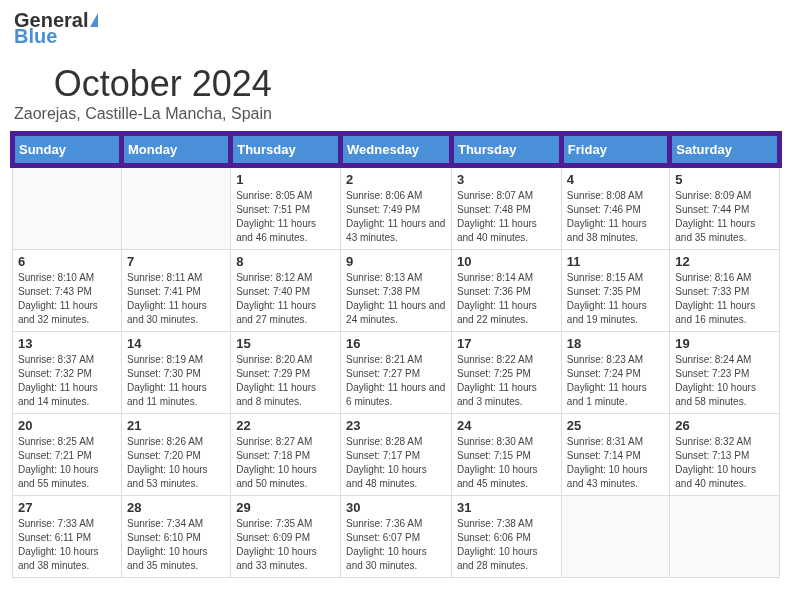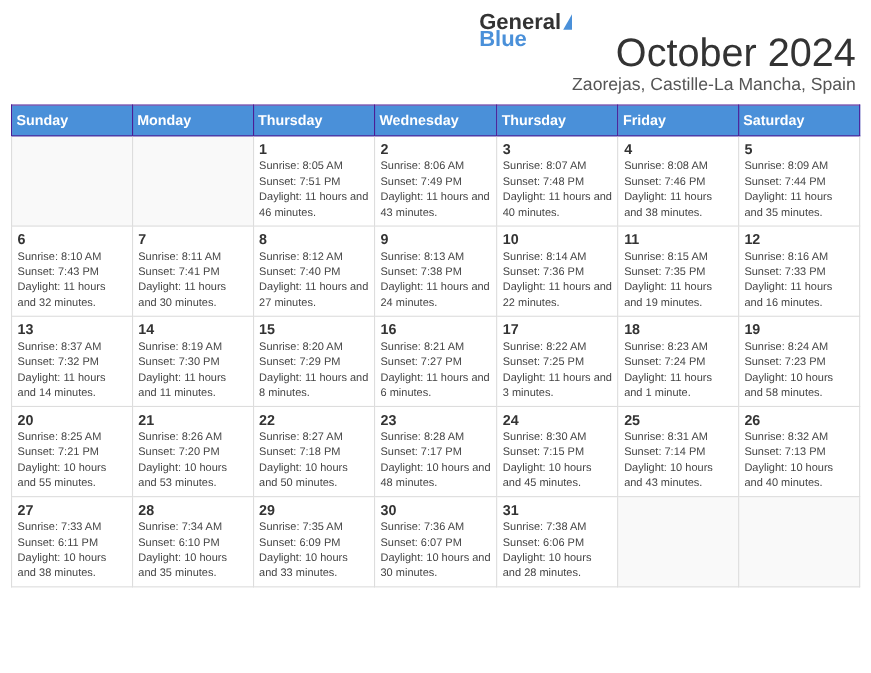--- a/index.html
+++ b/index.html
@@ -9,20 +9,21 @@
       width: 792px;
       min-height: 612px;
       padding: 10px;
     }
     .header {
       display: flex;
       justify-content: flex-end;
       align-items: flex-start;
       margin-bottom: 8px;
       padding: 0 4px;
+      flex-direction: column;
     }
     .logo {
       display: flex;
       flex-direction: column;
       align-items: flex-start;
       line-height: 1;
     }
     .logo-triangle {
       display: inline-block;
       width: 0;
@@ -50,21 +51,21 @@
       border-collapse: collapse;
       border: 1px solid #ccc;
     }
     .calendar th {
       background-color: #4a90d9;
       color: #fff;
       font-size: 13px;
       font-weight: bold;
       padding: 6px 4px;
       text-align: left;
-      border: 1px solid #4c1d95;
+      border: 5px solid #4c1d95;
     }
     .calendar td {
       vertical-align: top;
       padding: 4px 5px;
       border: 1px solid #ddd;
       font-size: 10.5px;
       color: #333;
       width: 113px;
       min-height: 80px;
       background: #fff;

